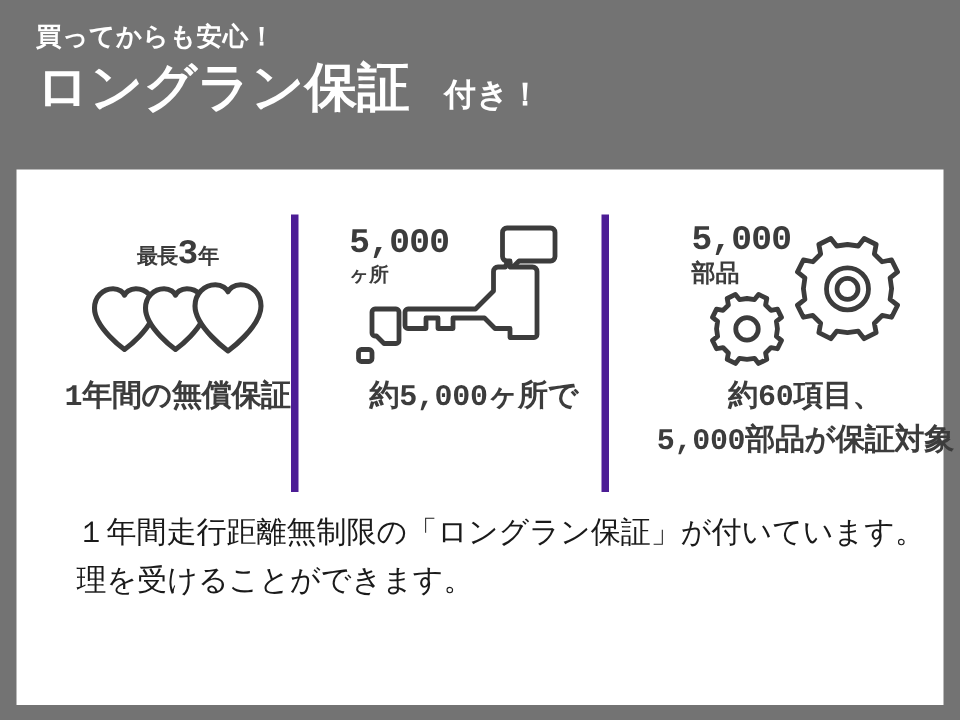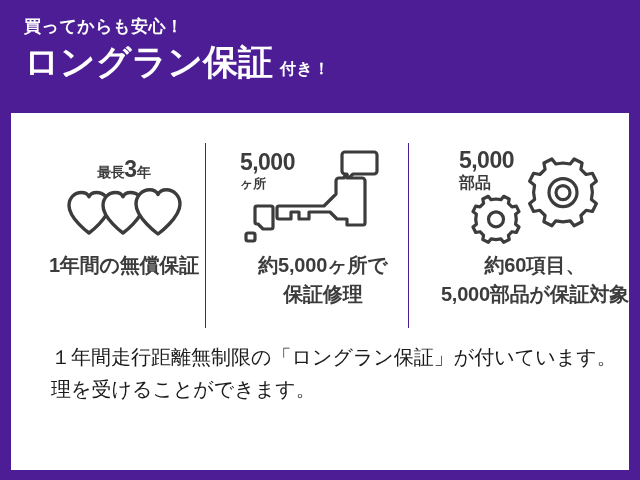--- a/index.html
+++ b/index.html
@@ -7,23 +7,24 @@
     padding: 0;
     background: #ffffff;
   }
   body {
     font-family: "Liberation Sans", "DejaVu Sans", sans-serif;
   }
   #banner {
     position: relative;
     width: 640px;
     height: 480px;
-    background: #4c1d95;
+    background: #737373;
     overflow: hidden;
     box-sizing: border-box;
+    font-family: Liberation Mono, monospace;
   }
   
   .header {
     position: absolute;
     left: 24px;
     top: 18px;
     width: 580px;
   }
   .header-kicker {
     color: #ffffff;
@@ -40,24 +41,24 @@
   }
   .header-main-big {
     color: #ffffff;
     font-size: 35px;
     font-weight: bold;
     letter-spacing: 0px;
     vertical-align: baseline;
   }
   .header-main-small {
     color: #ffffff;
-    font-size: 16px;
+    font-size: 21px;
     font-weight: bold;
     letter-spacing: 0.5px;
-    margin-left: 7px;
+    margin-left: 23px;
     vertical-align: baseline;
   }
   
   .panel {
     position: absolute;
     left: 11px;
     top: 113px;
     width: 618px;
     height: 357px;
     background: #ffffff;
@@ -76,21 +77,21 @@
   }
   .feature {
     flex: 1 1 0;
     position: relative;
     display: flex;
     flex-direction: column;
     align-items: center;
     box-sizing: border-box;
     padding-left: 32px;
   }
-  .feature + .feature { border-left: 1px solid #4c1d95; }
+  .feature + .feature { border-left: 5px solid #4c1d95; }
 
   .icon-block {
     position: relative;
     height: 108px;
     width: 100%;
     display: flex;
     align-items: center;
     justify-content: center;
   }
   .icon-inner {
@@ -224,21 +225,20 @@
 
                 <path d="M13 59 h14 a2 2 0 0 1 2 2 v19 a2 2 0 0 1 -2 2 h-8 l-5 -5 h-1 a2 2 0 0 1 -2 -2 v-14 a2 2 0 0 1 2 -2 Z"></path>
 
                 <path d="M4 86 h5 a2 2 0 0 1 2 2 v4 a2 2 0 0 1 -2 2 h-5 a2 2 0 0 1 -2 -2 v-4 a2 2 0 0 1 2 -2 Z"></path>
               </g>
             </svg>
           </div>
         </div>
         <div class="icon-caption">
           <div>約5,000ヶ所で</div>
-          <div>保証修理</div>
         </div>
       </div>
 
       <div class="feature">
         <div class="icon-block">
           <div class="icon-inner gear-wrap">
             <div class="gear-label">
               <span class="num">5,000</span>
               <span class="unit">部品</span>
             </div>

